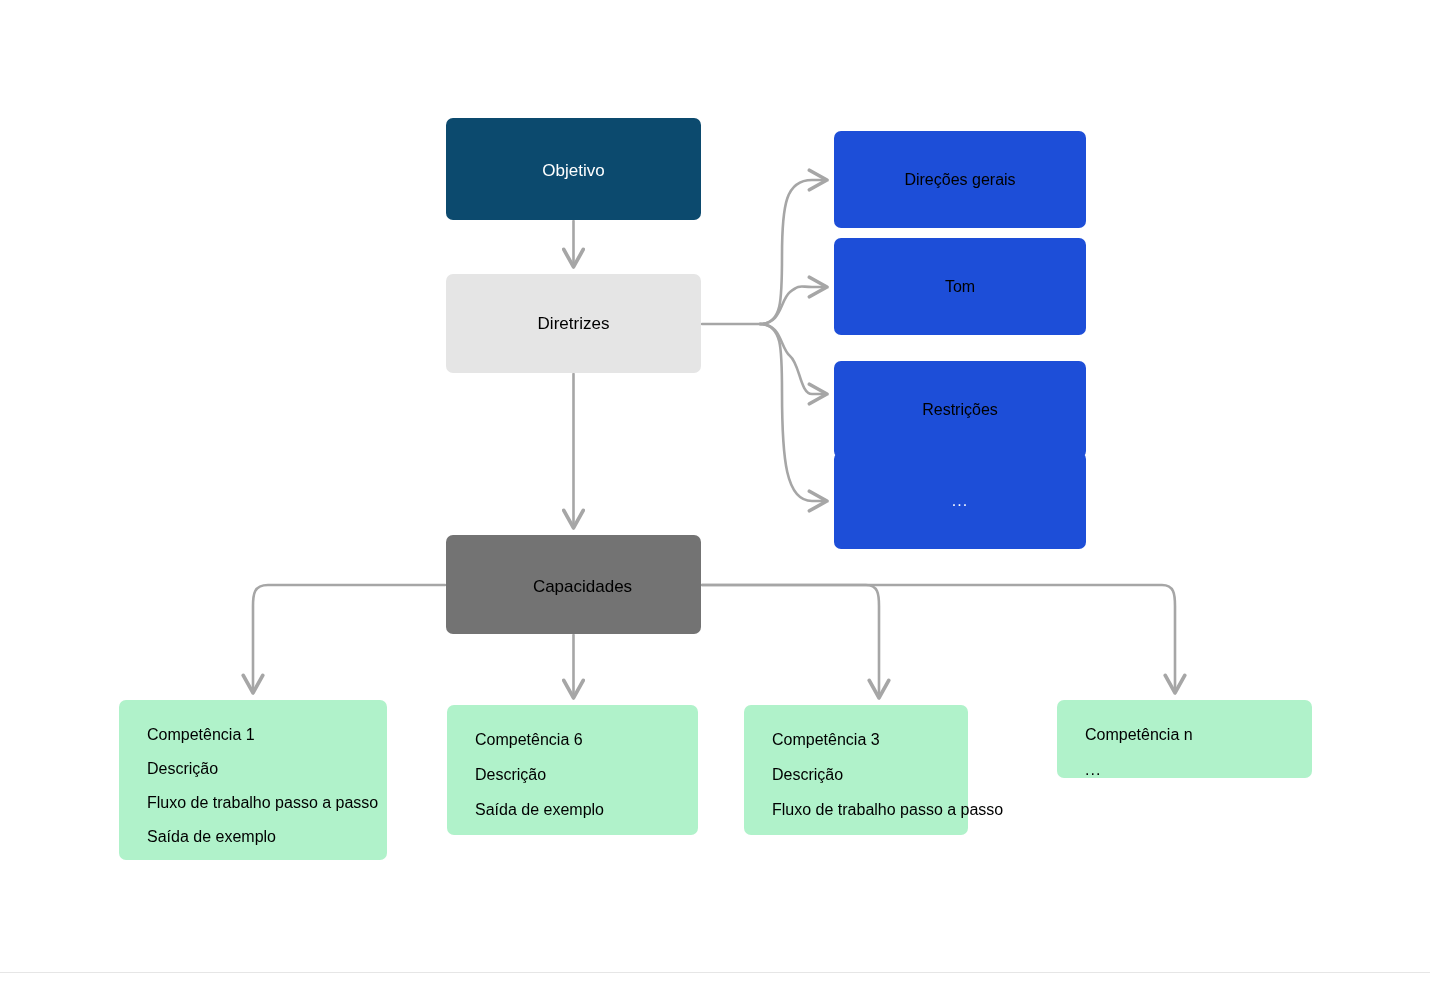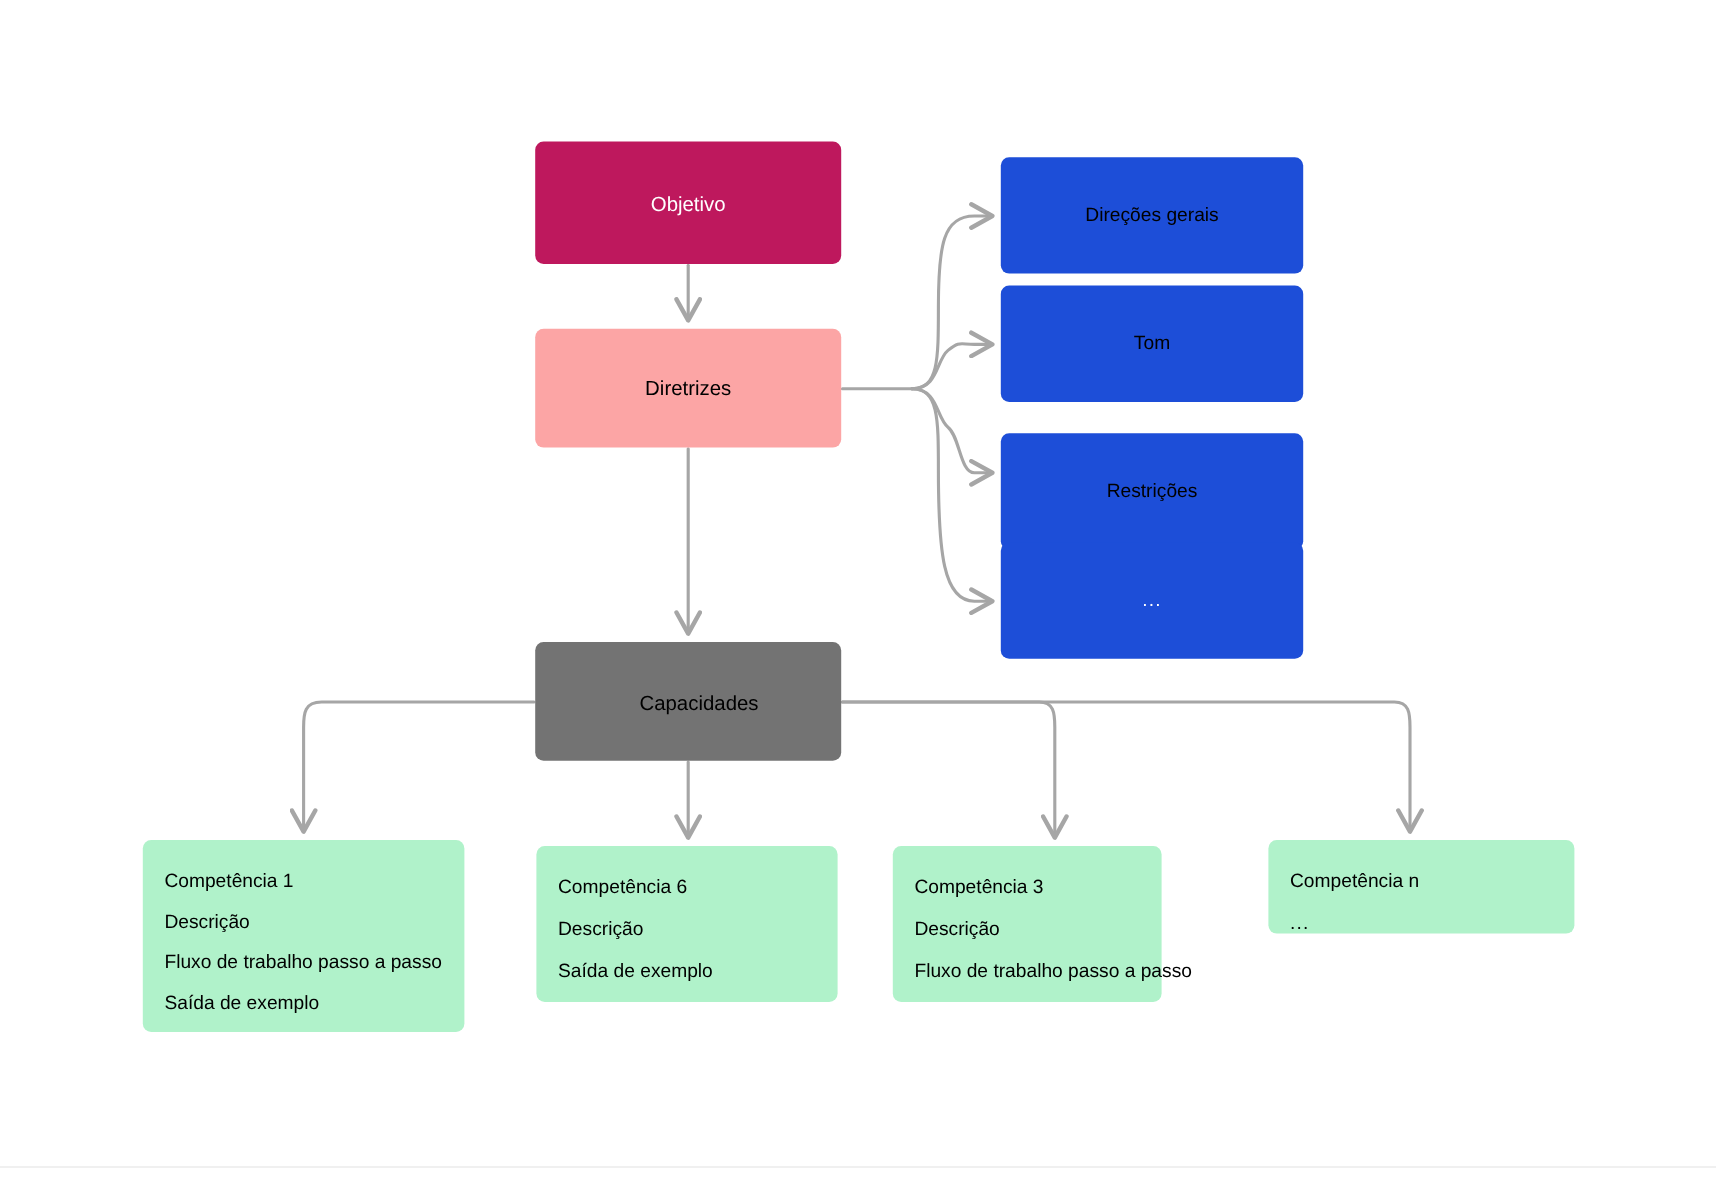--- a/index.html
+++ b/index.html
@@ -14,25 +14,25 @@
   #canvas{position:absolute;inset:0;width:1430px;height:982px;}
   #edges{position:absolute;left:0;top:0;width:1430px;height:982px;pointer-events:none;}
   .node{
     position:absolute;
     box-sizing:border-box;
     border-radius:7px;
   }
   
   .n-objetivo{
     left:446px;top:118px;width:255px;height:102px;
-    background:#be185d;
+    background:#0c4a6e;
   }
   .n-diretrizes{
     left:446px;top:274px;width:255px;height:99px;
-    background:#fca5a5;
+    background:#e5e5e5;
   }
   .n-capacidades{
     left:446px;top:535px;width:255px;height:99px;
     background:#737373;
   }
   
   .lbl-center{
     position:absolute;left:0;width:100%;
     text-align:center;
     font-size:17px;
@@ -52,21 +52,21 @@
   .n-blue .lbl-center{top:39px;font-size:16px;}
   .b1{top:131px;}
   .b2{top:238px;}
   .b3{top:361px;}
   .b4{top:452px;}
   .b4 .lbl-center{color:#ffffff;letter-spacing:1px;}
 
   
   .n-comp{
     background:#b0f2ca;
-    padding:26px 0 0 18px;
+    padding:26px 0 0 28px;
   }
   .c1{left:119px;top:700px;width:268px;height:160px;}
   .c2{left:447px;top:705px;width:251px;height:130px;}
   .c3{left:744px;top:705px;width:224px;height:130px;}
   .c4{left:1057px;top:700px;width:255px;height:78px;}
   .comp-line{
     font-size:16px;
     line-height:17px;
     color:#000000;
     white-space:nowrap;

